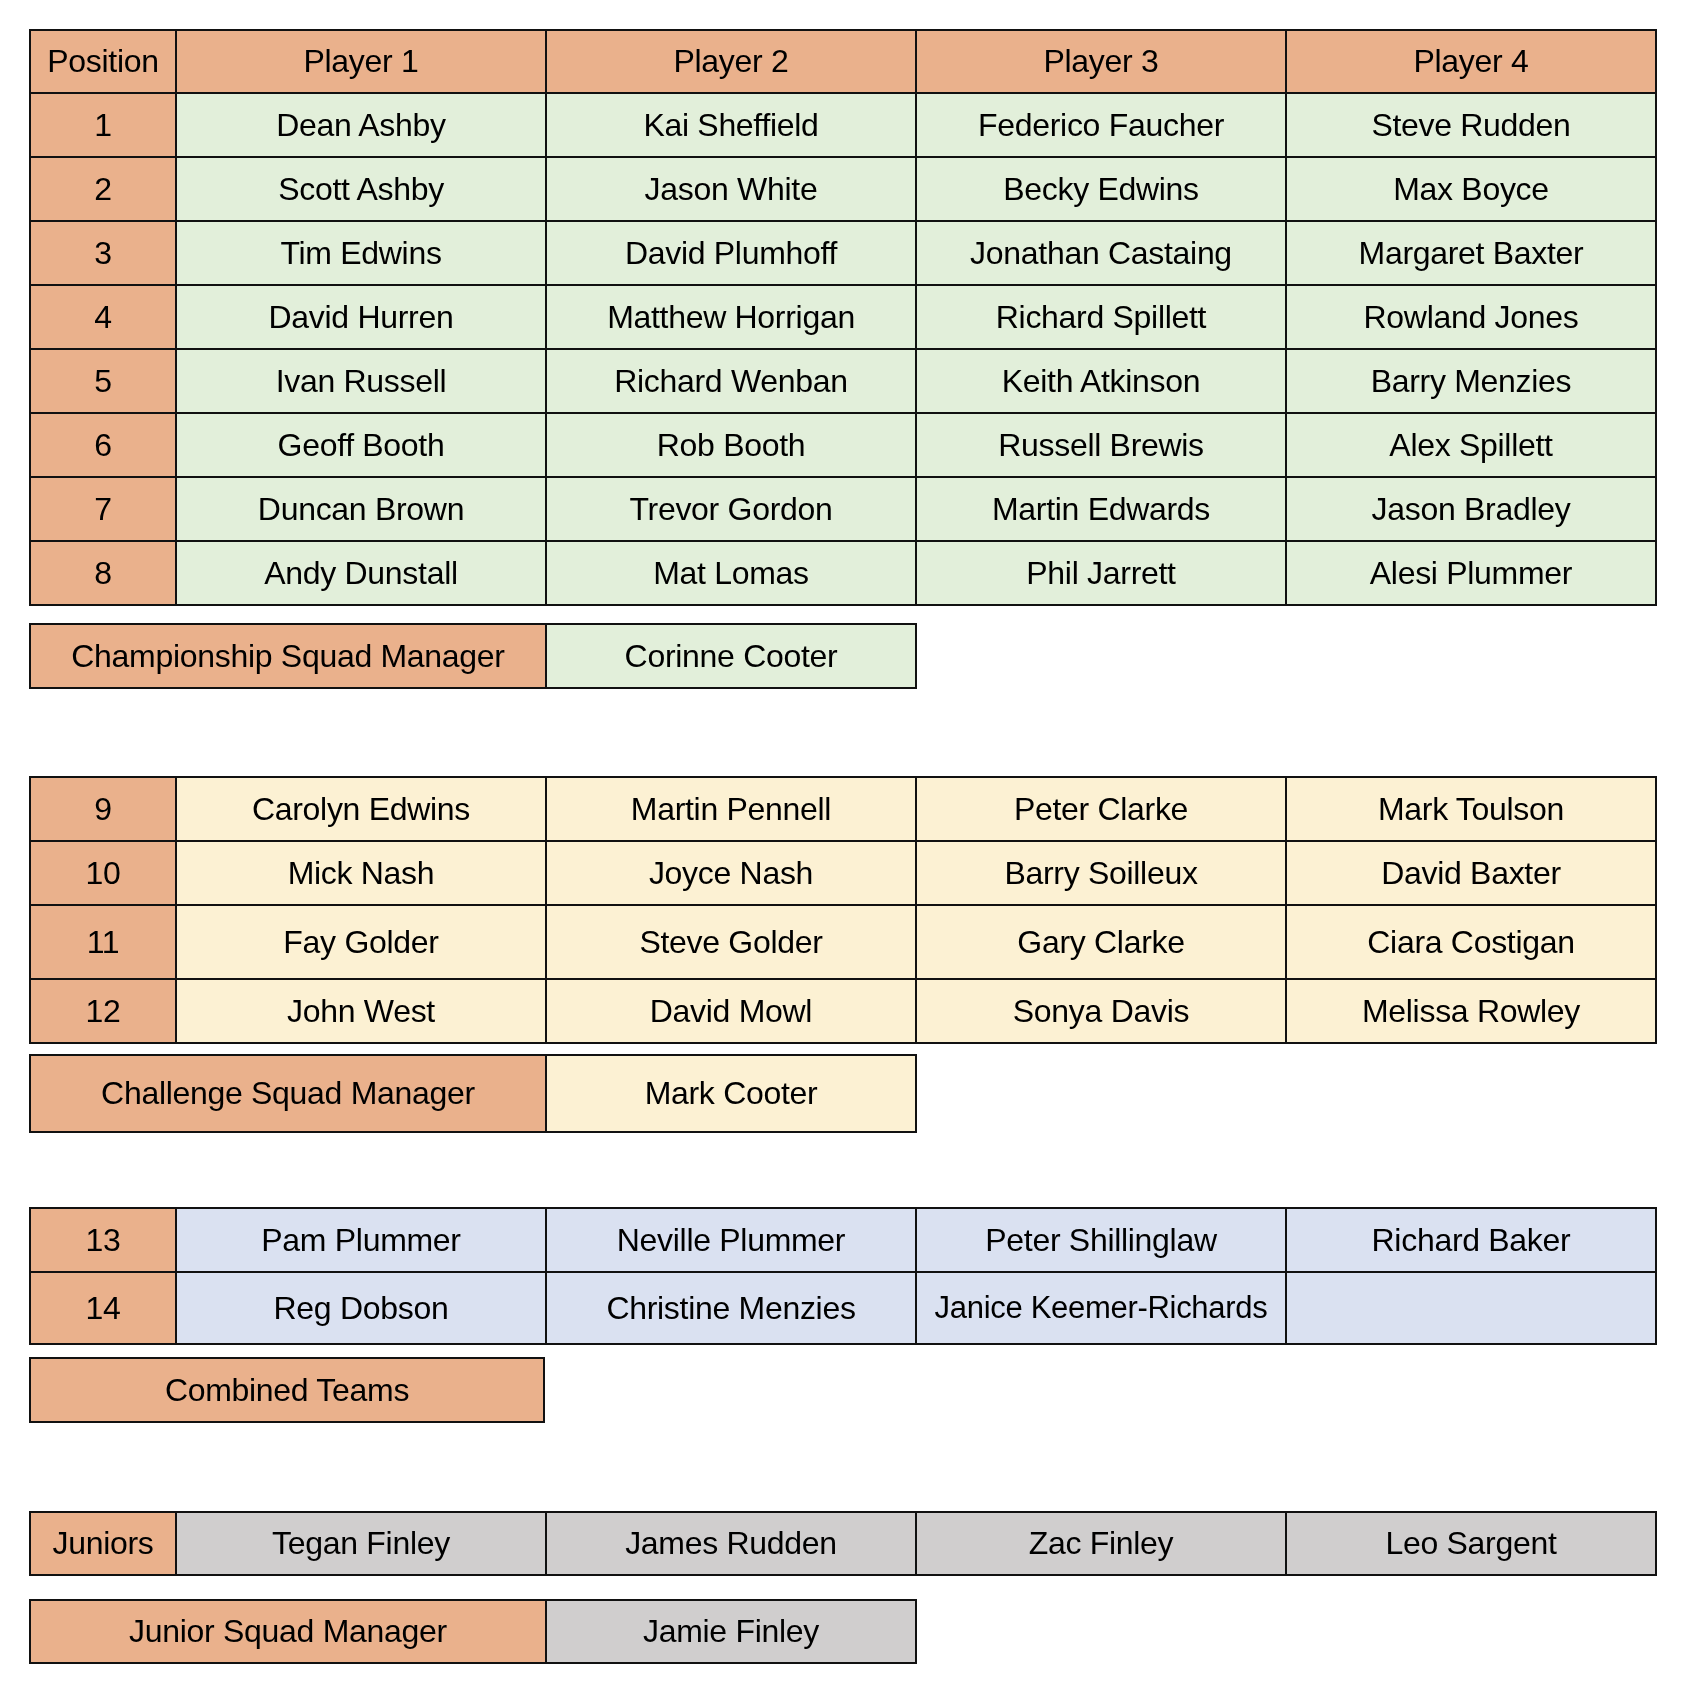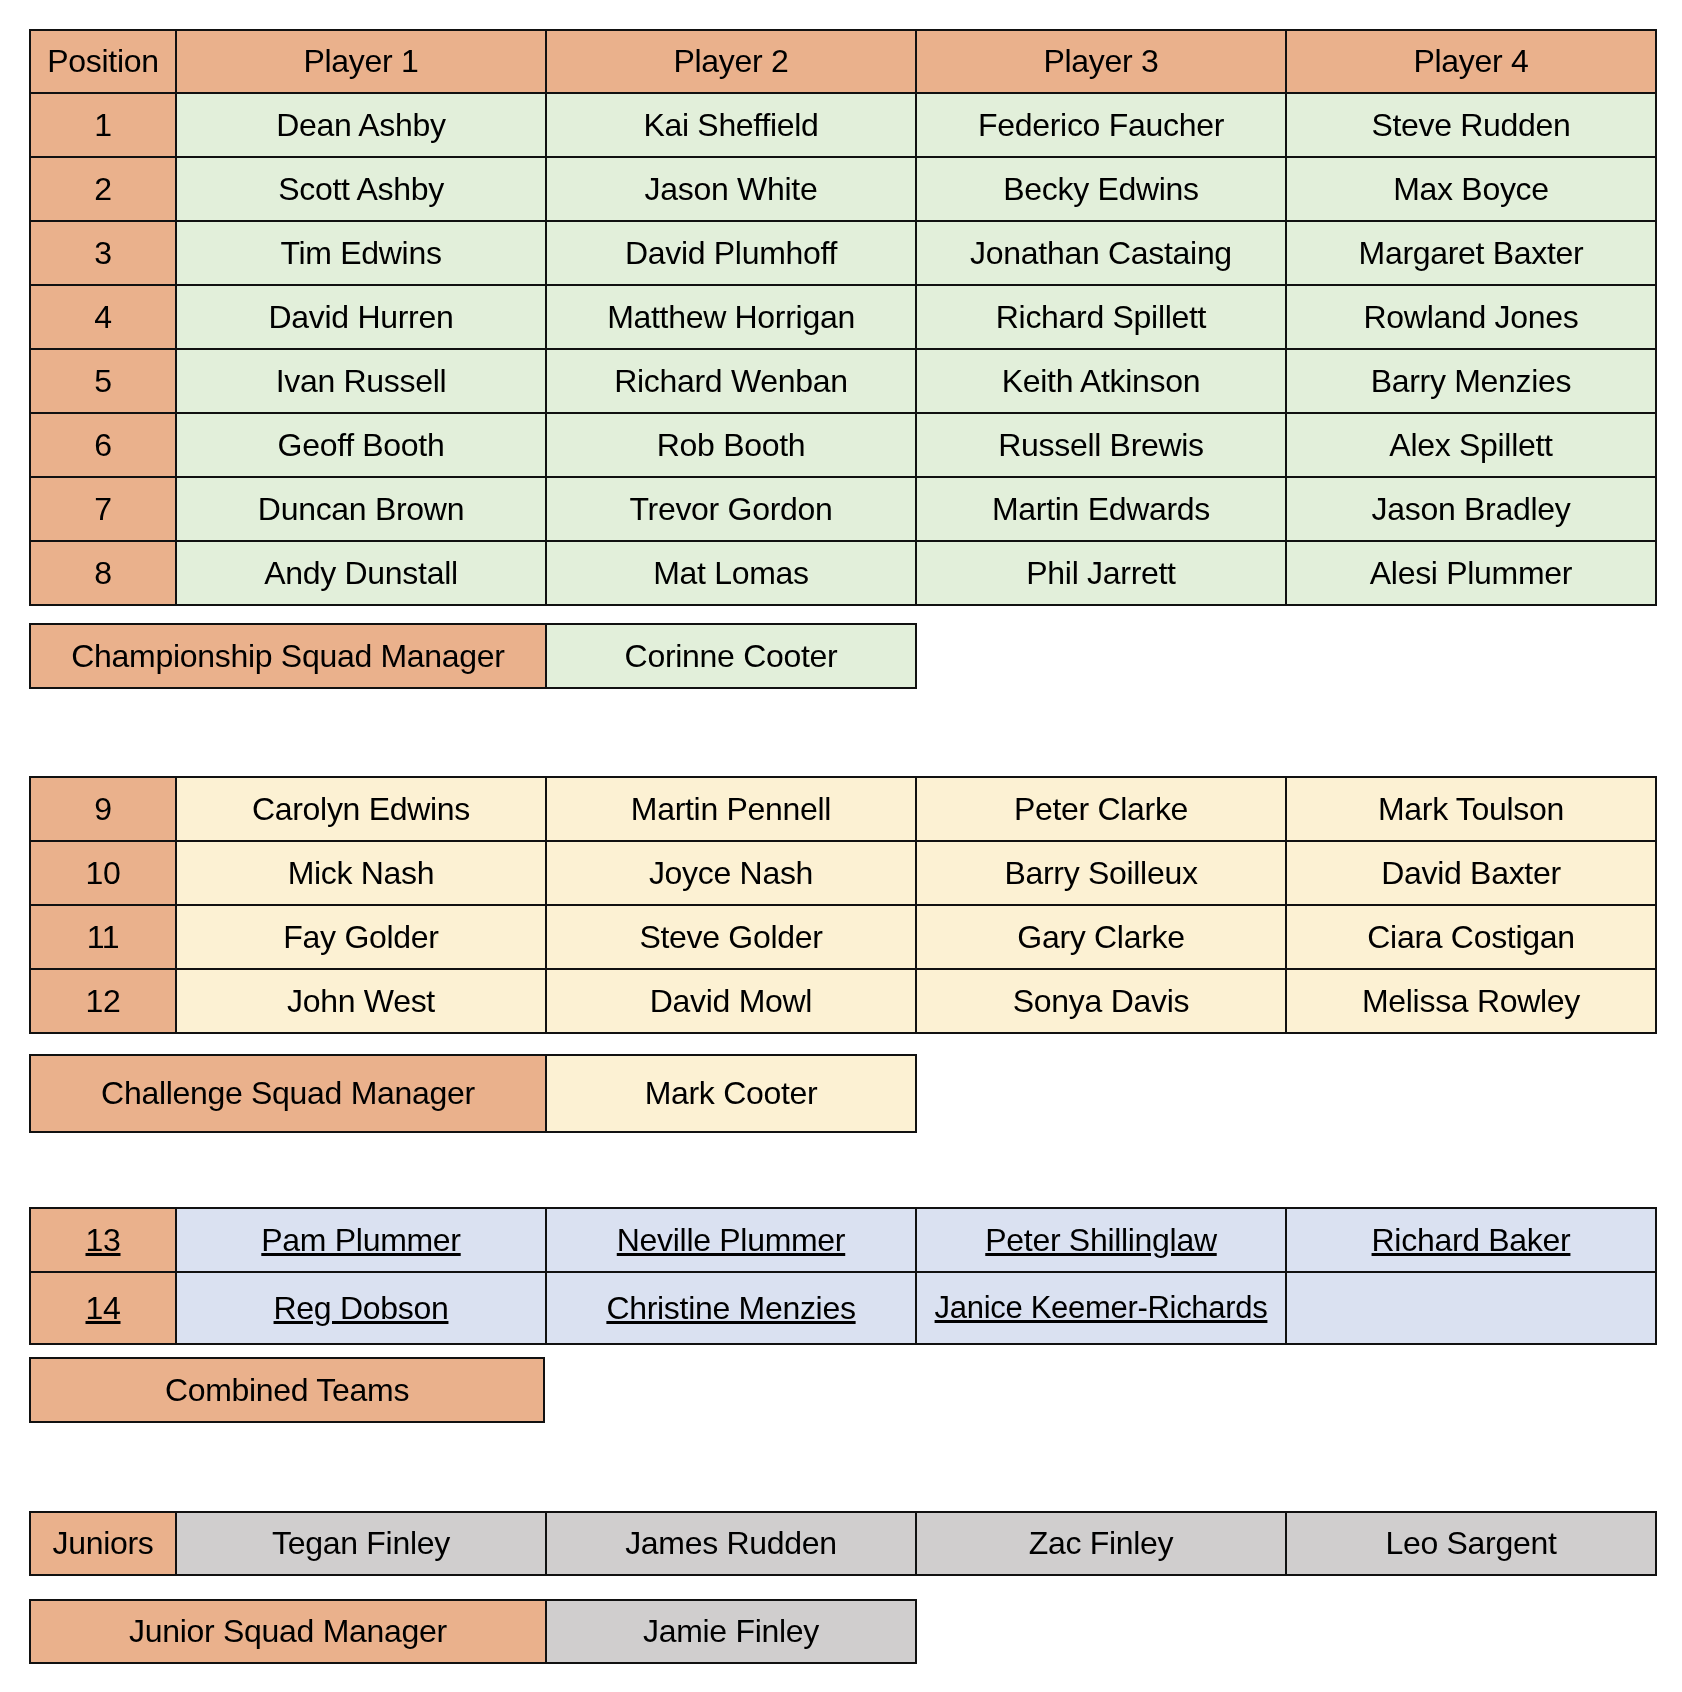--- a/index.html
+++ b/index.html
@@ -125,21 +125,21 @@
     <td class="yellow">Peter Clarke</td>
     <td class="yellow">Mark Toulson</td>
   </tr>
   <tr style="height:64px;">
     <td class="hdr">10</td>
     <td class="yellow">Mick Nash</td>
     <td class="yellow">Joyce Nash</td>
     <td class="yellow">Barry Soilleux</td>
     <td class="yellow">David Baxter</td>
   </tr>
-  <tr style="height:64px;">
+  <tr style="height:74px;">
     <td class="hdr">11</td>
     <td class="yellow">Fay Golder</td>
     <td class="yellow">Steve Golder</td>
     <td class="yellow">Gary Clarke</td>
     <td class="yellow">Ciara Costigan</td>
   </tr>
   <tr style="height:64px;">
     <td class="hdr">12</td>
     <td class="yellow">John West</td>
     <td class="yellow">David Mowl</td>
@@ -155,21 +155,21 @@
       <col style="width:370px">
     </colgroup>
   <tbody>
       <tr style="height:77px;">
     <td class="hdr">Challenge Squad Manager</td>
     <td class="yellow">Mark Cooter</td>
   </tr>
 </tbody>
   </table>
 
-<table class="grid" style="left:29px; top:1207px; width:1626px;text-decoration:underline;">
+<table class="grid" style="left:29px; top:1207px; width:1626px;">
   <colgroup>
       <col class="c-pos">
       <col class="c-pl">
       <col class="c-pl">
       <col class="c-pl">
       <col class="c-pl4">
     </colgroup>
   <tbody>
       <tr style="height:64px;">
     <td class="hdr">13</td>

